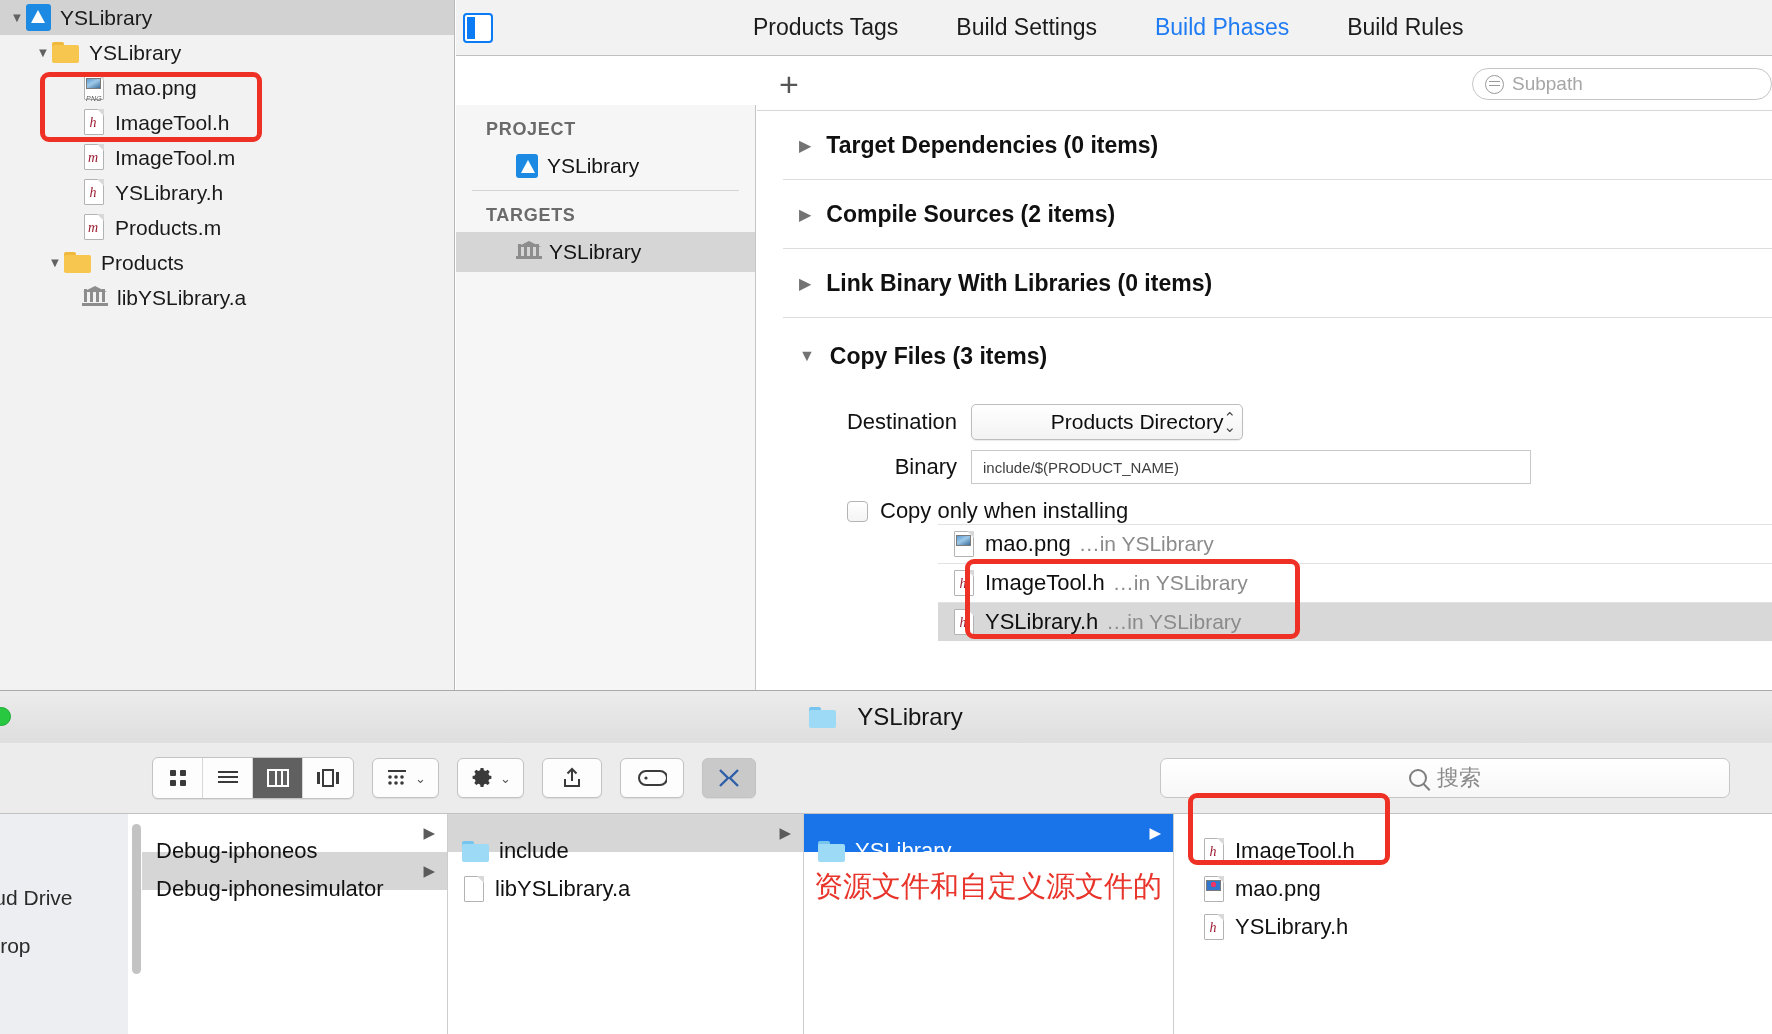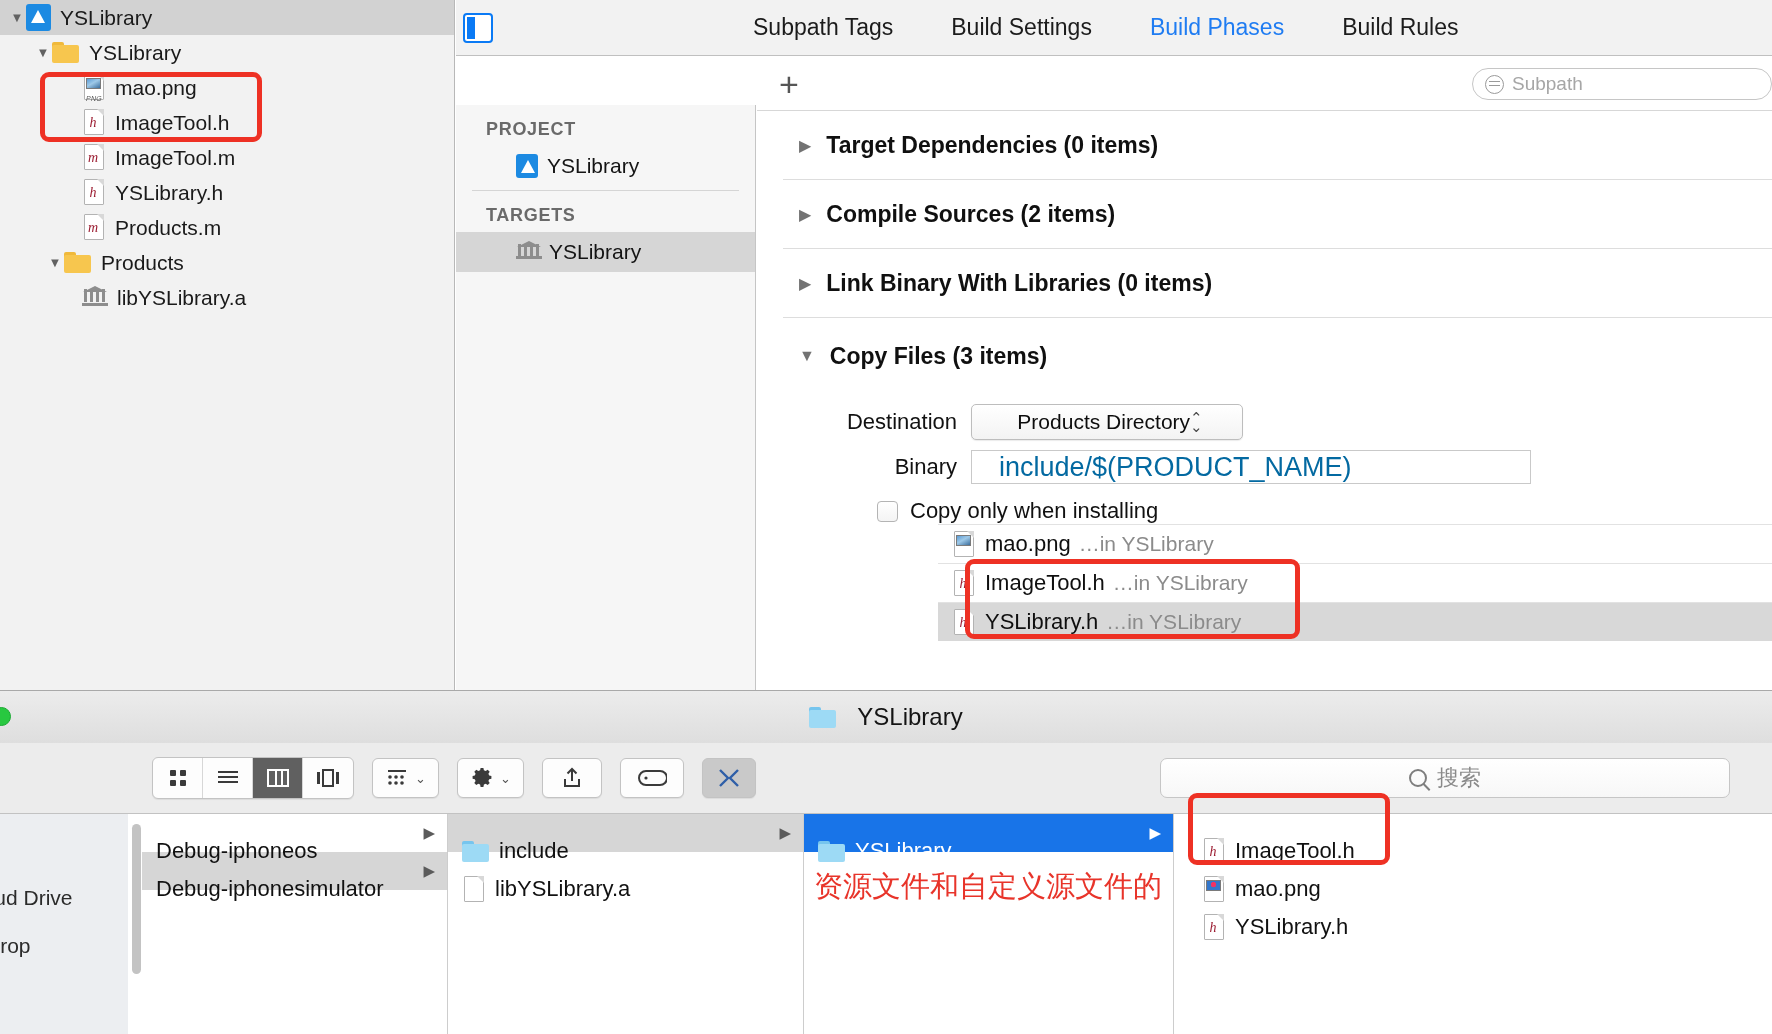--- a/index.html
+++ b/index.html
@@ -198,30 +198,30 @@
     display: flex; align-items: center; gap: 14px;
     margin: 10px 0 0 0; padding-left: 200px;
   }
   .form-label {
     width: 200px; text-align: right; font-size: 22px; color: #121212;
   }
   .popup {
     width: 272px; height: 36px; border: 1px solid #bdbdbd; border-radius: 5px;
     background: linear-gradient(#ffffff,#f3f3f3);
     display: flex; align-items: center; padding: 0 6px 0 12px;
-    font-size: 21px; color: #0d0d0d; justify-content: center;
+    font-size: 21px; color: #0d0d0d; justify-content: flex-end;
     box-shadow: 0 1px 1px rgba(0,0,0,.08);
   }
   .stepper { display: flex; flex-direction: column; line-height: .62; font-size: 15px; color: #444; }
   .textfield {
     width: 560px; height: 34px; border: 1px solid #c9c9c9; background: #fff;
-    display: flex; align-items: center; padding-left: 27px;
-    font-size: 27px; color: #0369a1;
-  }
-  .check-row { display: flex; align-items: center; gap: 12px; padding-left: 120px; margin-top: 14px; }
+    display: flex; align-items: center; padding-left: 11px;
+    font-size: 15px; color: #404040;
+  }
+  .check-row { display: flex; align-items: center; gap: 12px; padding-left: 90px; margin-top: 14px; }
   .checkbox {
     width: 21px; height: 21px; border: 1.5px solid #b4b4b4; border-radius: 4px;
     background: linear-gradient(#ffffff,#f4f4f4);
   }
   .check-label { font-size: 22px; color: #111; }
 
   .list-header {
     padding-left: 181px; margin-top: 16px;
     font-size: 20px; color: #8d8d8d;
     display: flex; justify-content: space-between; padding-right: 6px;
@@ -410,21 +410,21 @@
         </span>
       <span>libYSLibrary.a</span>
     </div>
   </div>
 
   <div id="editor">
 
     <div id="tabbar">
       <div class="pane-toggle"></div>
       <div class="tabs">
-        <div class="tab">Subpath Tags</div>
+        <div class="tab">Products Tags</div>
         <div class="tab">Build Settings</div>
         <div class="tab active">Build Phases</div>
         <div class="tab">Build Rules</div>
       </div>
     </div>
 
     <div id="targets">
       <div class="tg-header">PROJECT</div>
       <div class="tg-row">
         <span class="xc-proj-icon" style="width:22px;min-width:22px;height:24px"></span>

